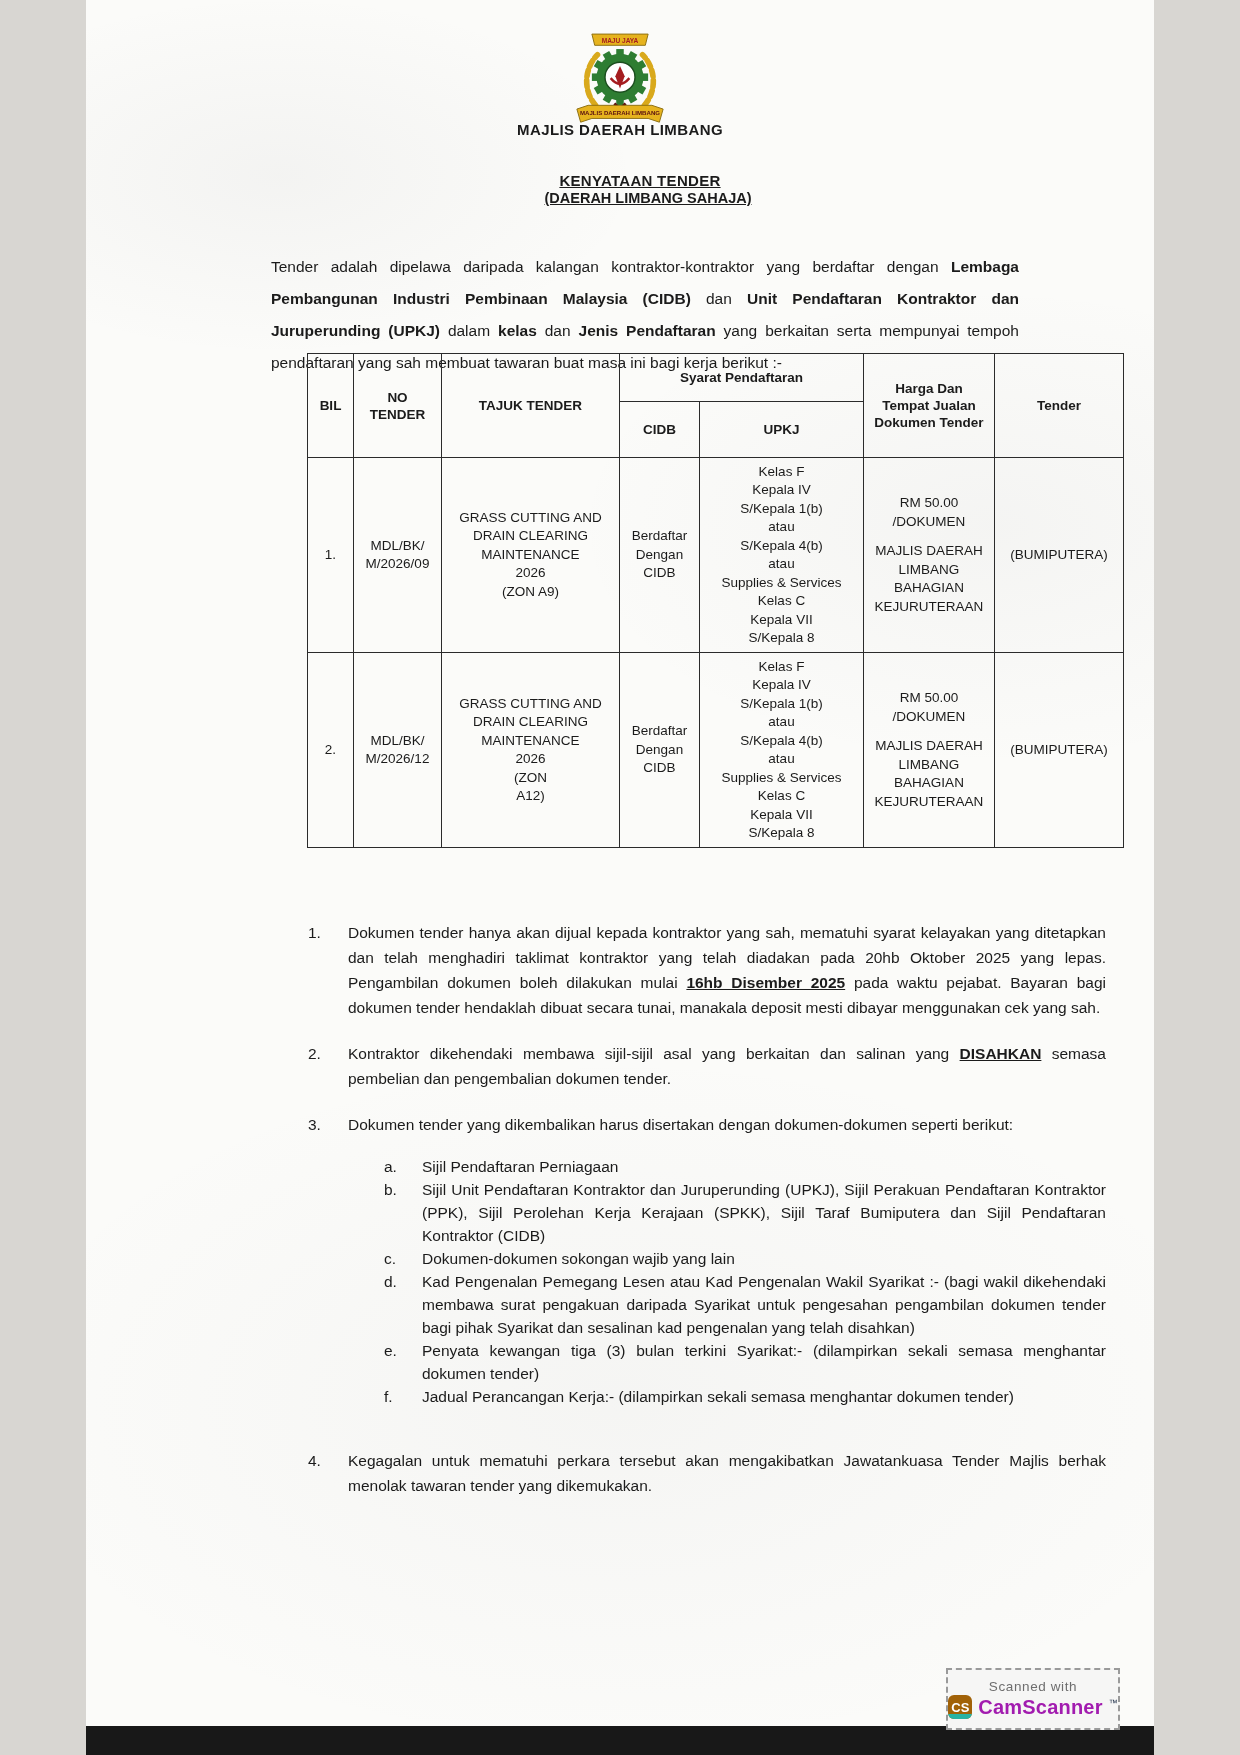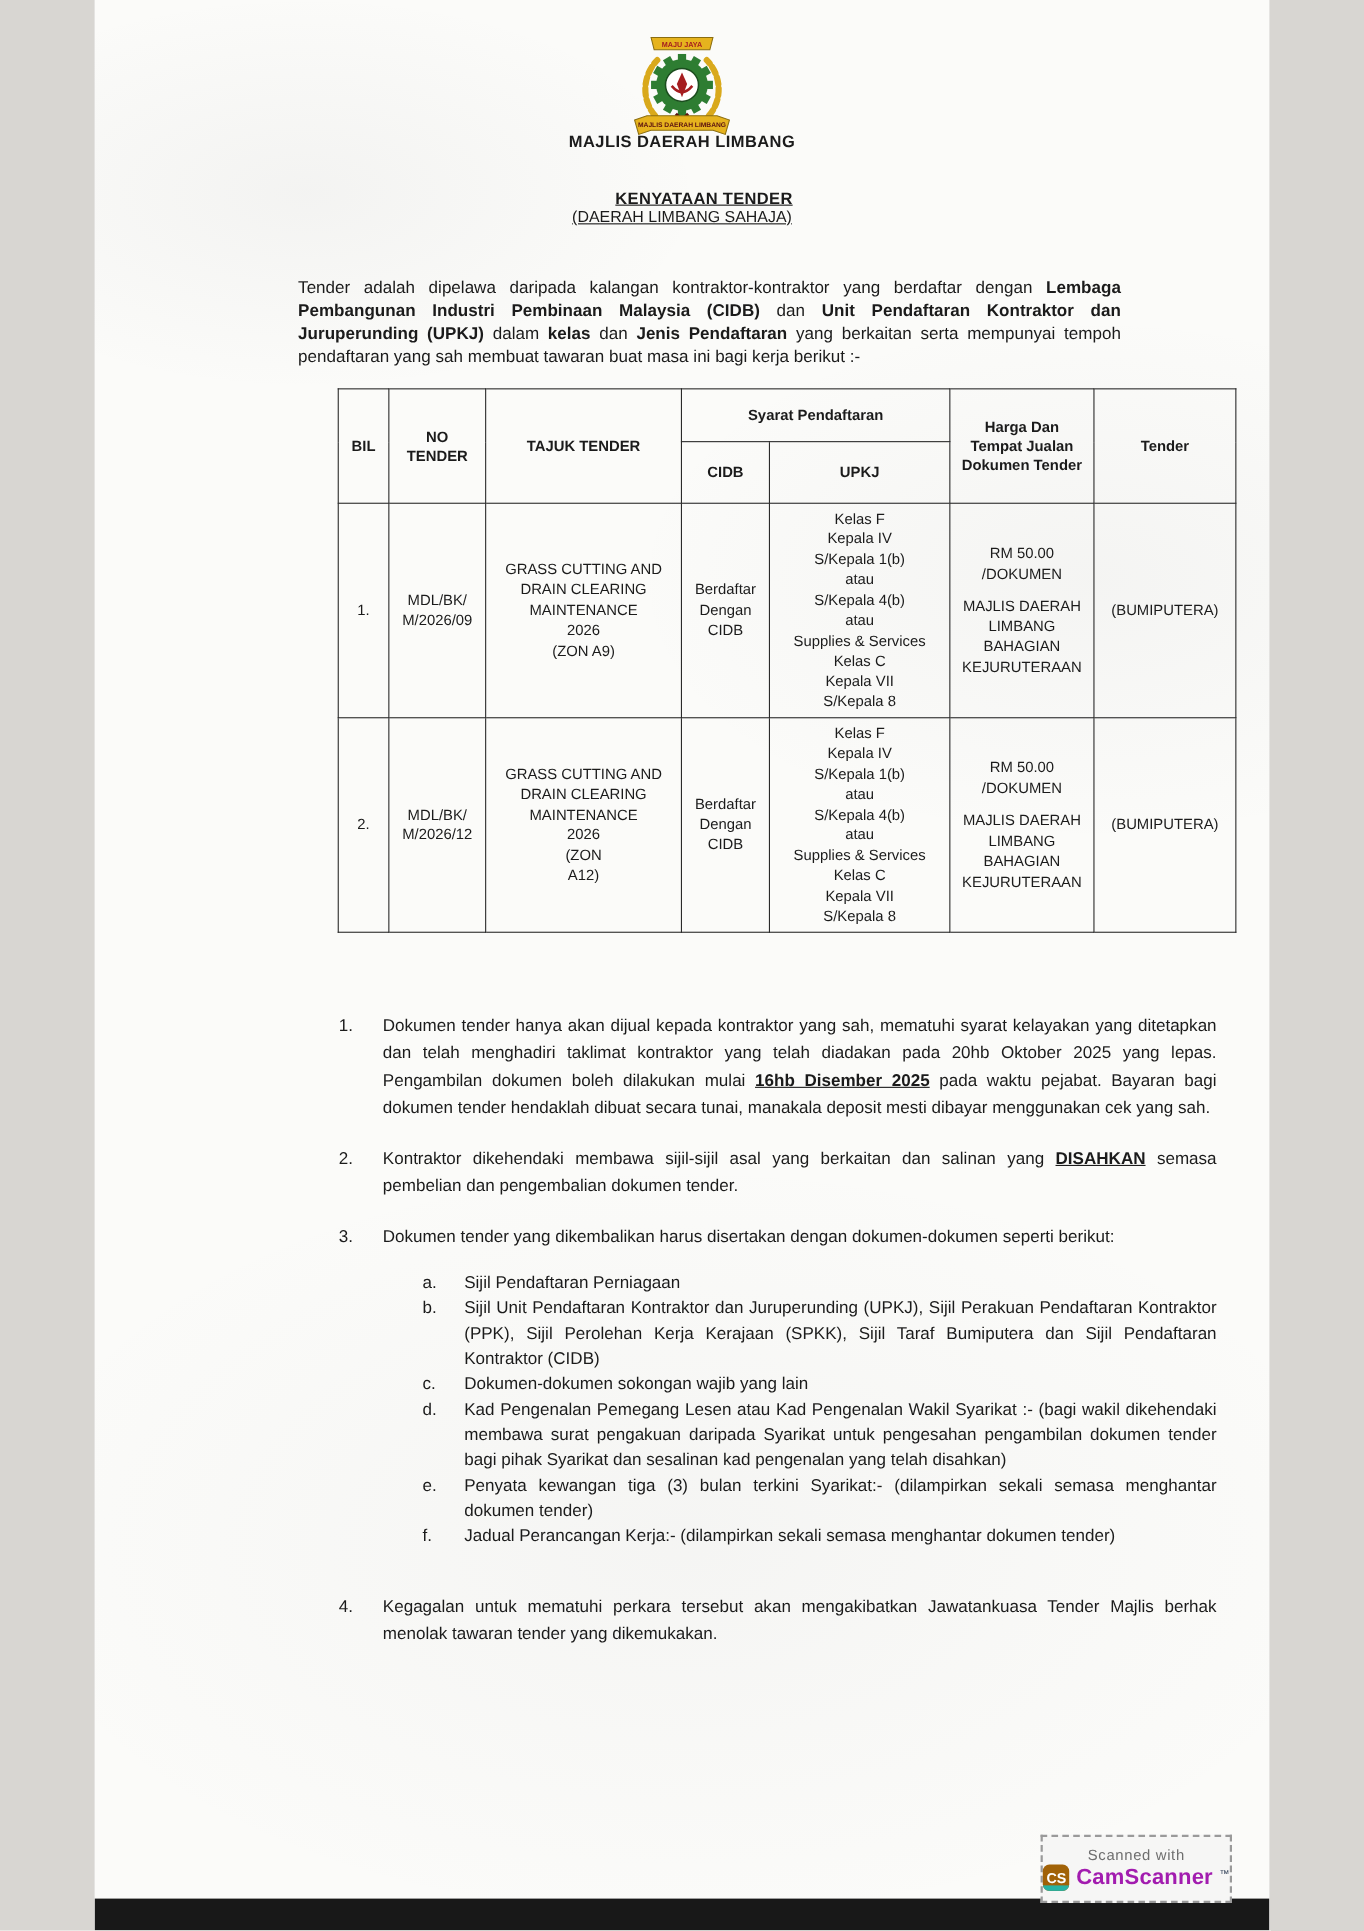--- a/index.html
+++ b/index.html
@@ -17,23 +17,23 @@
   .speck{position:absolute;background:#3b3b3b;opacity:.75;border-radius:45%;}
   .speck-a{top:3px;left:1188px;width:30px;height:9px;transform:rotate(6deg);}
   .speck-b{top:8px;left:1226px;width:14px;height:6px;transform:rotate(-4deg);opacity:.5;}
   .speck-c{top:164px;left:1233px;width:7px;height:16px;opacity:.55;}
 
   .logo-wrap{position:absolute;top:32px;left:0;width:100%;display:flex;justify-content:center;}
 
   .org-name{position:absolute;top:121px;left:0;width:100%;text-align:center;font-weight:bold;font-size:15px;letter-spacing:.4px;}
   .doc-title{position:absolute;top:139px;left:0;width:100%;text-align:center;font-weight:bold;font-size:29px;letter-spacing:1px;}
   .doc-sub1{position:absolute;top:172px;left:0;width:100%;text-align:center;font-weight:bold;font-size:15px;text-decoration:underline;letter-spacing:.3px;margin-left:20px;}
-  .doc-sub2{position:absolute;top:190px;left:0;width:100%;text-align:center;font-weight:normal;font-size:14.5px;text-decoration:underline;}
-
-  .intro{position:absolute;top:235px;left:185px;width:748px;font-size:15.5px;line-height:21px;text-align:justify;}
+  .doc-sub2{position:absolute;top:190px;left:0;width:100%;text-align:center;font-weight:bold;font-size:14.5px;text-decoration:underline;padding-left:28px;}
+
+  .intro{position:absolute;top:235px;left:185px;width:748px;font-size:15.5px;line-height:32px;text-align:justify;}
 
   .tender-table{position:absolute;top:353px;left:221px;width:816px;border-collapse:collapse;table-layout:fixed;}
   .tender-table th,.tender-table td{border:1.7px solid #2b2b2b;padding:2px 4px;vertical-align:middle;text-align:center;}
   .tender-table th{font-size:13.5px;font-weight:bold;line-height:17px;}
   .tender-table td{font-size:13.5px;line-height:18.5px;}
   .hdr-top{height:48px;}
   .hdr-sub{height:56px;}
   .body-row td{height:190px;}
   .cell-gap{display:block;height:11px;}
 

